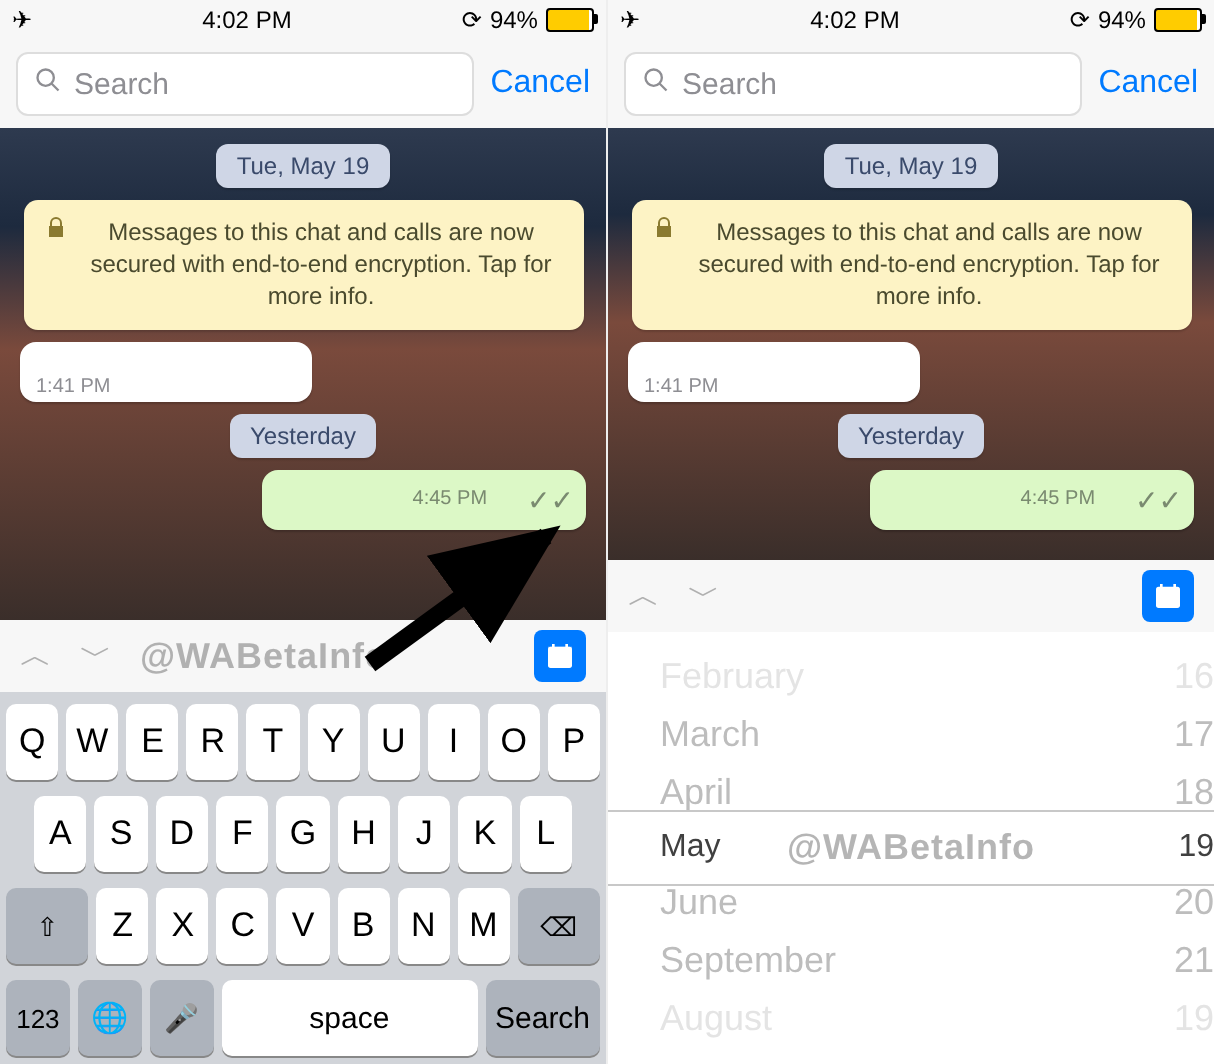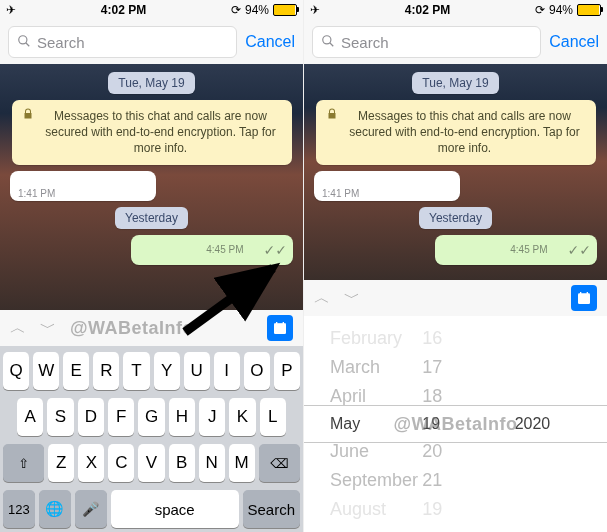--- a/index.html
+++ b/index.html
@@ -2,21 +2,21 @@
 <html><head>
 <meta charset="utf-8">
 <style>
   html,body{margin:0;padding:0;font-family:-apple-system,Helvetica,Arial,sans-serif;background:#fff}
   .wrap{display:flex;width:607px;height:532px;background:#fff;position:relative}
   .phone{width:303px;height:532px;position:relative;overflow:hidden;display:flex;flex-direction:column;border-right:1px solid #eee}
   .phone:last-child{border-right:none}
   
   .status{height:20px;background:#f7f7f7;display:flex;align-items:center;justify-content:space-between;font-size:12px;padding:0 6px;color:#000}
   .status .left,.status .right{display:flex;align-items:center;gap:4px}
-  .time{font-weight:700}
+  .time{font-weight:400}
   .batt{width:22px;height:10px;border:1px solid #000;border-radius:2px;position:relative;background:linear-gradient(to right,#ffcc00 94%,#fff 94%)}
   .batt:after{content:"";position:absolute;right:-3px;top:2px;width:2px;height:5px;background:#000;border-radius:0 1px 1px 0}
   
   .searchbar{height:44px;background:#f7f7f7;display:flex;align-items:center;padding:0 8px;gap:8px}
   .search-field{flex:1;height:30px;background:#fff;border:1px solid #ddd;border-radius:6px;display:flex;align-items:center;padding:0 8px;color:#8e8e93;font-size:15px;gap:6px}
   .cancel{color:#007aff;font-size:16px}
   
   .chat{flex:1;position:relative;background:linear-gradient(180deg,#2e3a4f 0%,#1d2a3e 20%,#7a4a3c 45%,#3a2e2a 100%);overflow:hidden}
   .chat-inner{position:absolute;inset:0;padding:8px 10px;display:flex;flex-direction:column;gap:6px}
   .dateBubble{align-self:center;background:#cfd6e6;color:#3a4a6b;font-size:12px;padding:4px 10px;border-radius:6px;box-shadow:0 1px 1px rgba(0,0,0,.15)}
@@ -36,21 +36,21 @@
   .krow{display:flex;gap:4px;justify-content:center}
   .key{background:#fff;border-radius:5px;box-shadow:0 1px 0 #888;height:38px;flex:1;display:flex;align-items:center;justify-content:center;font-size:17px;color:#000}
   .key.fn{background:#adb3bc;color:#000;font-size:13px}
   .key.space{flex:4;font-size:15px}
   .key.wide{flex:1.4}
   .key.search{flex:1.8;background:#adb3bc;font-size:15px}
   .row2{padding:0 14px}
   
   .picker{flex:1;background:#fff;position:relative;display:flex;align-items:center;justify-content:center}
   .pcols{display:flex;width:100%;height:100%;align-items:center}
-  .pcol{flex:1;display:flex;flex-direction:column;align-items:flex-start;gap:8px;font-size:18px;color:#bdbdbd}
+  .pcol{flex:1;display:flex;flex-direction:column;align-items:flex-end;gap:8px;font-size:18px;color:#bdbdbd}
   .pcol.month{align-items:flex-start;padding-left:26px}
   .pcol .sel{color:#404040;font-size:16px}
   .pcol .far{color:#e4e4e4}
   .sel-band{position:absolute;left:0;right:0;top:50%;height:36px;transform:translateY(-50%);border-top:1px solid #c8c8c8;border-bottom:1px solid #c8c8c8}
   .picker .watermark{position:absolute;top:50%;left:50%;transform:translate(-50%,-50%);pointer-events:none}
   
   .arrow{position:absolute;left:177px;top:260px;pointer-events:none}
   .check{font-size:14px;line-height:1}
 </style>
 </head>
@@ -251,27 +251,18 @@
           </div>
         <div class="pcol">
             <span class="far">16</span>
             <span>17</span>
             <span>18</span>
             <span class="sel">19</span>
             <span>20</span>
             <span>21</span>
             <span class="far">19</span>
           </div>
-        <div class="pcol">
-          <span class="far">&nbsp;</span>
-            <span>&nbsp;</span>
-            <span>&nbsp;</span>
-          <span class="sel">2020</span>
-          <span>&nbsp;</span>
-            <span>&nbsp;</span>
-            <span class="far">&nbsp;</span>
-        </div>
       </div>
       <span class="watermark">@WABetaInfo</span>
     </div>
   </div>
 
 </div>
 
 </body></html>

